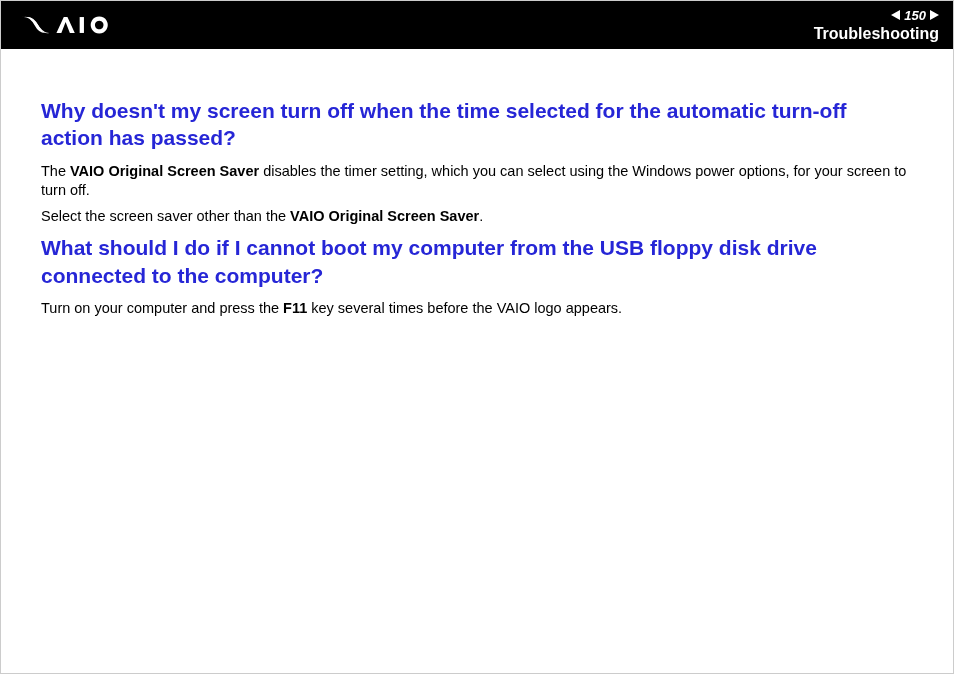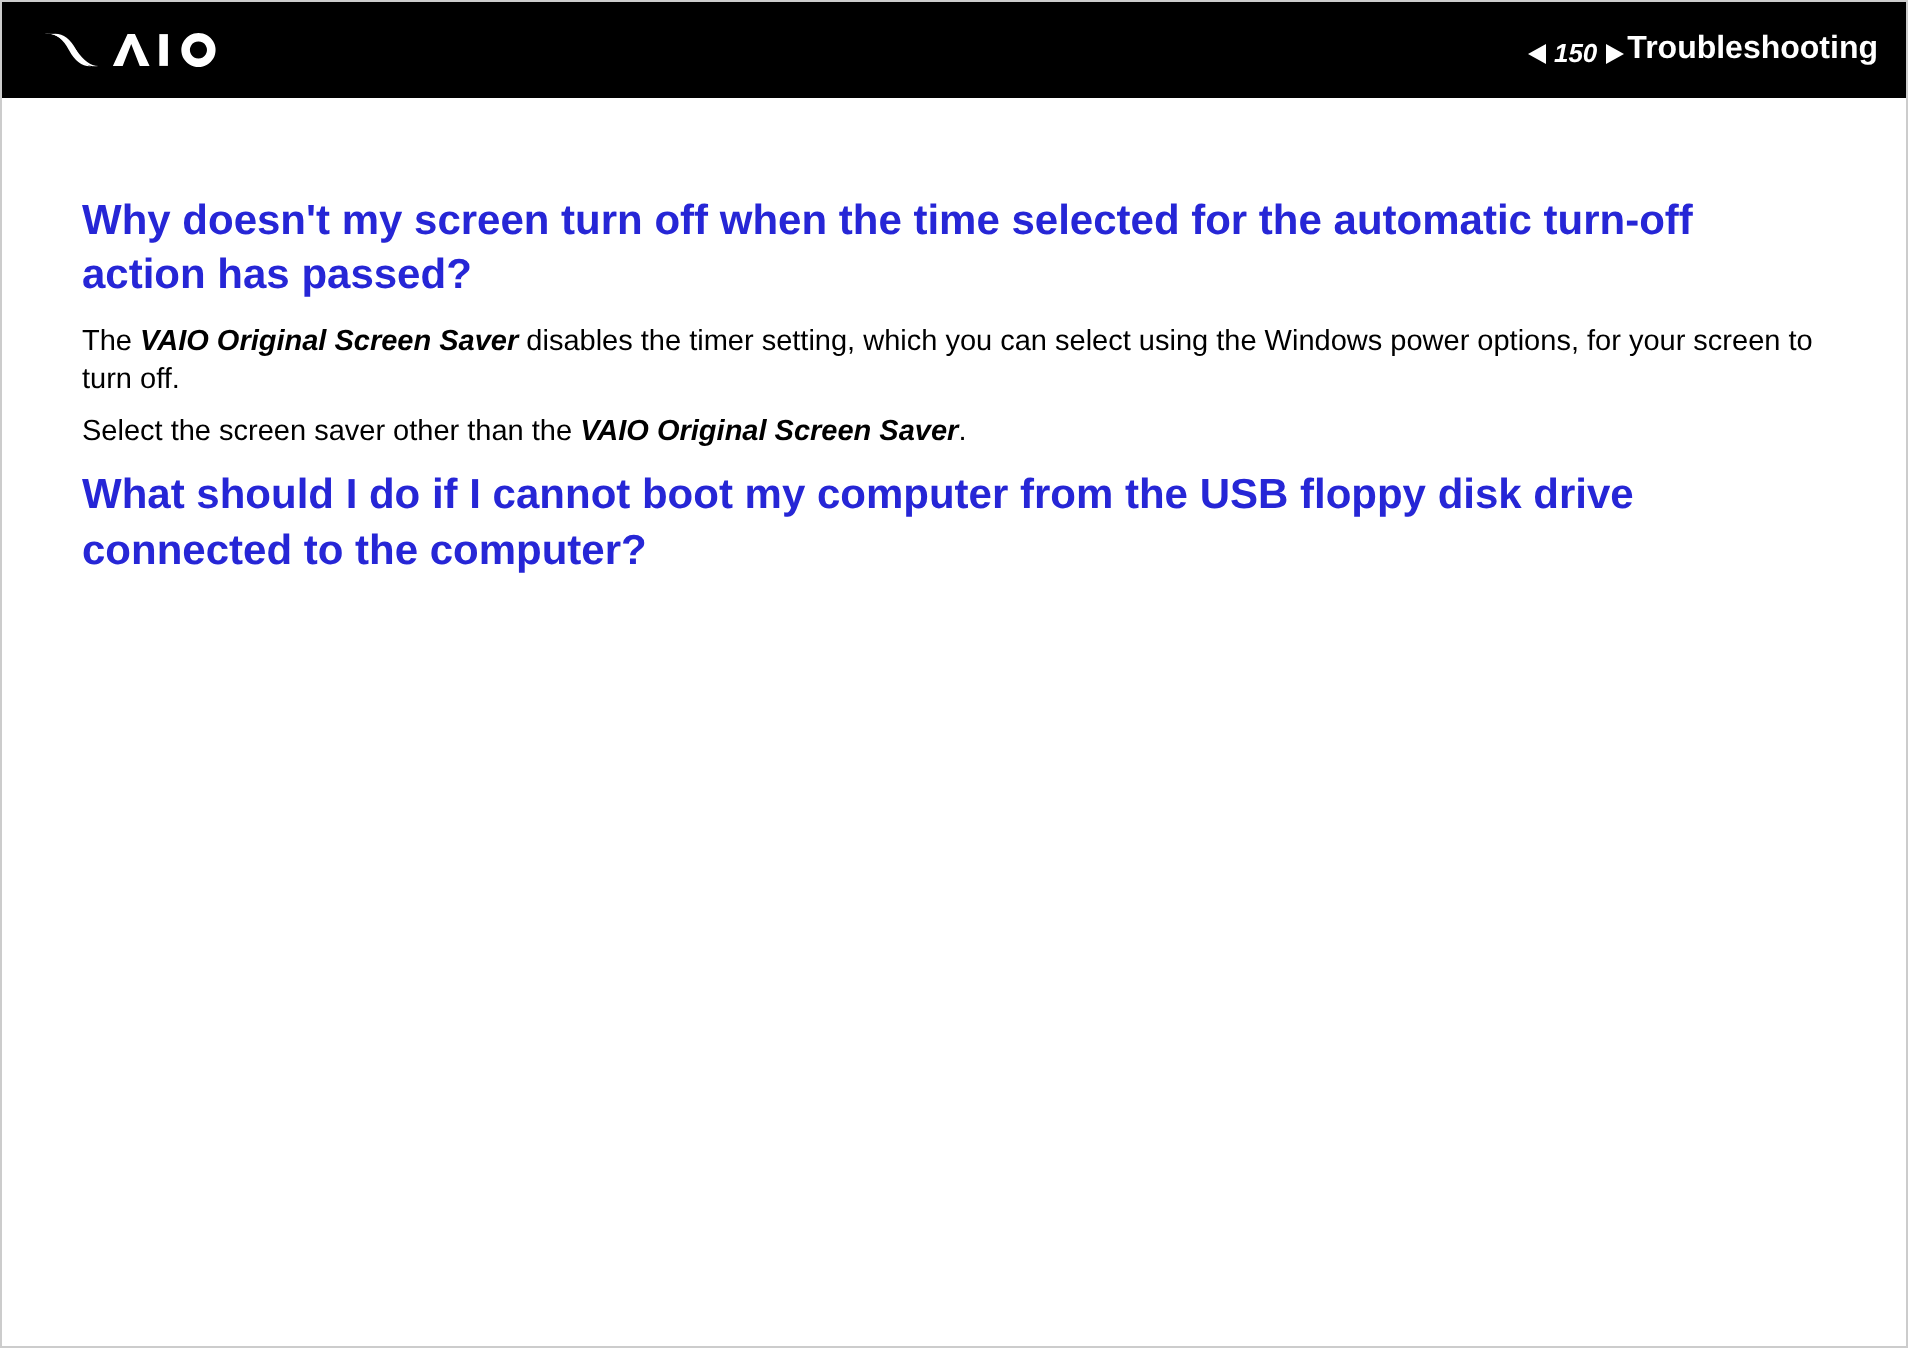--- a/index.html
+++ b/index.html
@@ -21,21 +21,21 @@
     padding: 0 14px 0 20px;
     color: #fff;
   }
   .logo {
     display: flex;
     align-items: center;
   }
   .logo svg { height: 22px; }
   .header-right {
     display: flex;
-    flex-direction: row;
+    flex-direction: column;
     align-items: flex-end;
     gap: 2px;
   }
   .page-nav {
     display: flex;
     align-items: center;
     gap: 4px;
   }
   .page-nav .tri-left,
   .page-nav .tri-right {
@@ -64,21 +64,21 @@
     line-height: 1.3;
     margin-bottom: 10px;
   }
   h2.q.second { margin-top: 8px; }
   p.body {
     font-size: 14.5px;
     line-height: 1.35;
     color: #000;
     margin-bottom: 6px;
   }
-  p.body b { font-weight: bold; font-style: italic; }
+  p.body b { font-weight: bold; }
 </style>
 </head>
 <body>
 
 <div class="header">
   <div class="logo">
     <svg viewBox="0 0 180 34" width="110" fill="#fff">
 
       <path d="M2 4 Q 14 2 22 17 Q 30 32 42 30 Q 36 32 28 17 Q 20 2 8 4 Z" fill="#fff"></path>
       <path d="M2 4 C 10 2, 18 8, 24 17 C 30 26, 38 32, 46 30 C 40 30, 34 26, 28 17 C 22 8, 14 2, 2 4 Z" fill="#fff"></path>
@@ -104,14 +104,17 @@
 
   <h2 class="q">Why doesn't my screen turn off when the time selected for the automatic turn-off action has passed?</h2>
   <p class="body">
     <span>The </span><b>VAIO Original Screen Saver</b><span> disables the timer setting, which you can select using the Windows power options, for your screen to turn off.</span>
   </p>
   <p class="body">
     <span>Select the screen saver other than the </span><b>VAIO Original Screen Saver</b><span>.</span>
   </p>
 
   <h2 class="q second">What should I do if I cannot boot my computer from the USB floppy disk drive connected to the computer?</h2>
+  <p class="body">
+    <span>Turn on your computer and press the </span><b>F11</b><span> key several times before the VAIO logo appears.</span>
+  </p>
 
 </div>
 
 </body></html>

